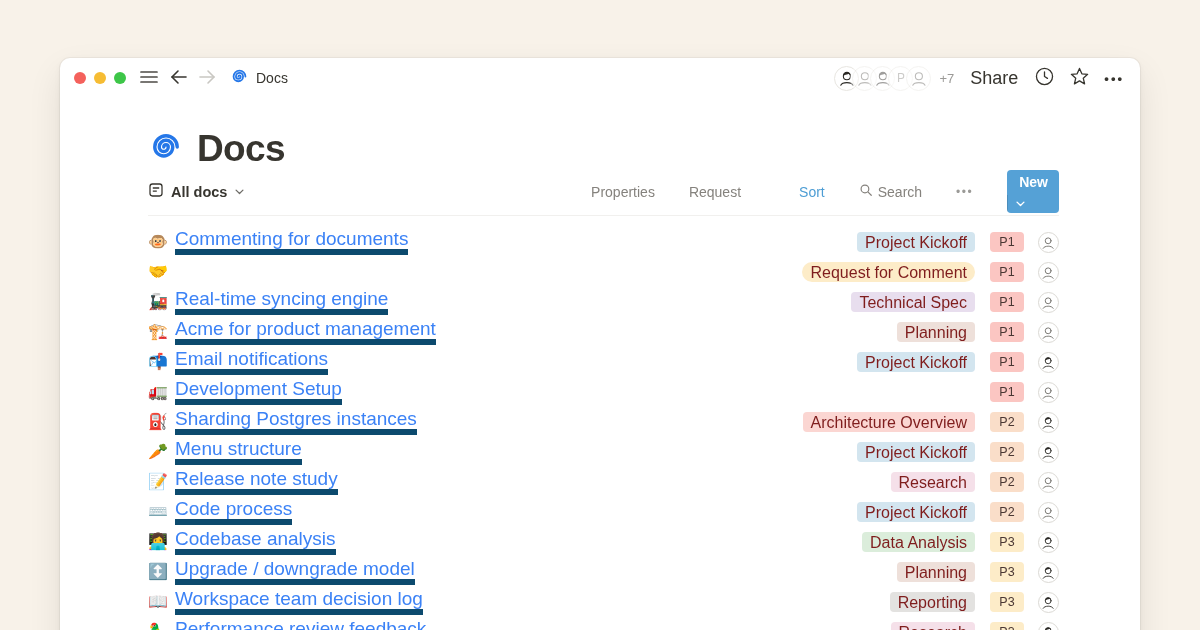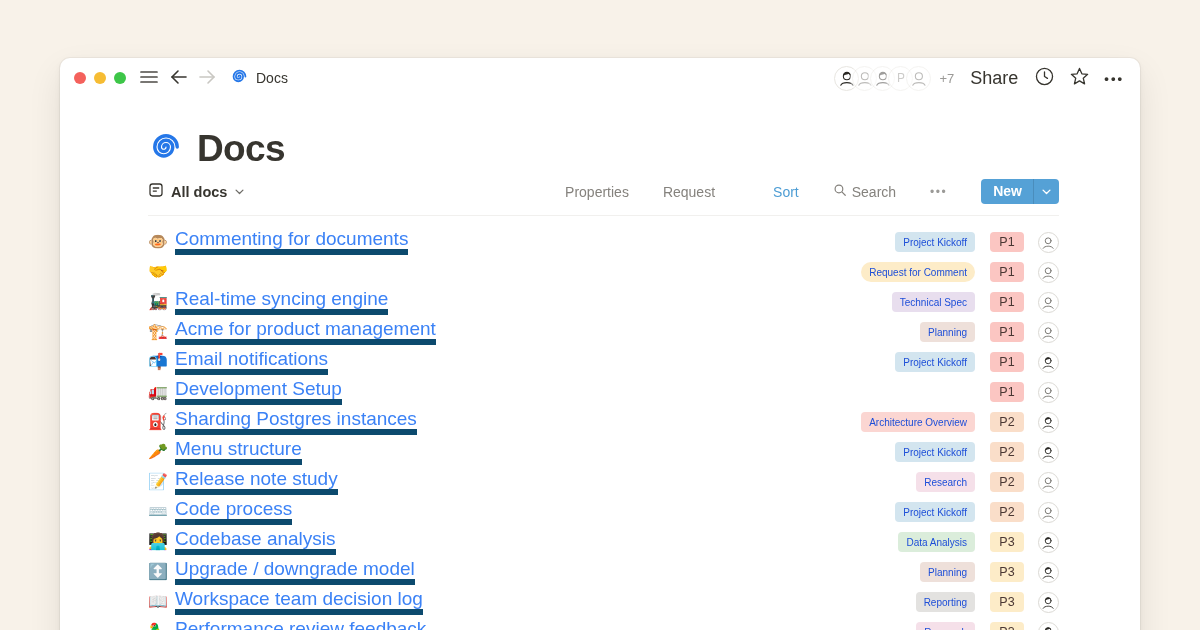--- a/index.html
+++ b/index.html
@@ -46,31 +46,31 @@
   .page-title { font-size:37px; font-weight:700; letter-spacing:-0.6px; color:#37352f; }
   
   .toolbar { display:flex; align-items:center; justify-content:space-between; margin-top:16px; height:28px;
              border-bottom:1px solid #f1f0ee; padding-bottom:20px; }
   .view-switcher { display:flex; align-items:center; gap:7px; cursor:pointer; }
   .view-label { font-size:14.5px; font-weight:700; color:#37352f; }
   .toolbar-right { display:flex; align-items:center; gap:34px; }
   .tb-action { font-size:14px; color:#85827d; background:none; border:none; cursor:pointer; display:flex; align-items:center; gap:5px; }
   .tb-action.active { color:#4d9dd4; }
   .tb-more { font-size:12px; letter-spacing:1.5px; color:#9b9a97; }
-  .new-btn { display:flex; align-items:stretch; border-radius:4px; overflow:hidden; cursor:pointer; }
+  .new-btn { display:flex; align-items:stretch; border-radius:4px; overflow:hidden; cursor:pointer;flex-direction:column; }
   .new-main { color:#fff; font-size:14px; font-weight:700; padding:4px 11px 5px 12px; }
   .new-chevron { display:flex; align-items:center; padding:0 7px; border-left:1px solid rgba(0,0,0,0.12); }
   
   .rows { margin-top:11px; }
   .doc-row { display:flex; align-items:center; height:30px; }
   .row-emoji { width:27px; font-size:16px; line-height:1; flex:none; }
   .row-title { font-size:19px; font-weight:500; color:#3b82f6; line-height:19px;
                border-bottom:6px solid #0c4a6e; padding-bottom:1px; cursor:pointer; white-space:nowrap; }
   .row-spacer { flex:1; }
-  .tag-pill { font-size:10px; color:#1d4ed8; padding:2.5px 8px; border-radius:4px; white-space:nowrap; line-height:15px; }
+  .tag-pill { font-size:16px; color:#7f1d1d; padding:2.5px 8px; border-radius:4px; white-space:nowrap; line-height:15px; }
   .prio-col { width:38px; margin-left:13px; display:flex; justify-content:center; flex:none; }
   .prio-pill { font-size:12.5px; color:#4a3733; padding:2.5px 9px; border-radius:4px; line-height:15px; }
   .row-avatar { margin-left:12px; width:21px; height:21px; border-radius:50%; border:1px solid #dbd9d4;
                 background:#fff; display:flex; align-items:center; justify-content:center; overflow:hidden; flex:none; cursor:pointer; }
   .row-avatar svg, .hdr-avatar svg { width:86%; height:86%; }
 </style>
 </head>
 <body>
 
 <div class="window">

